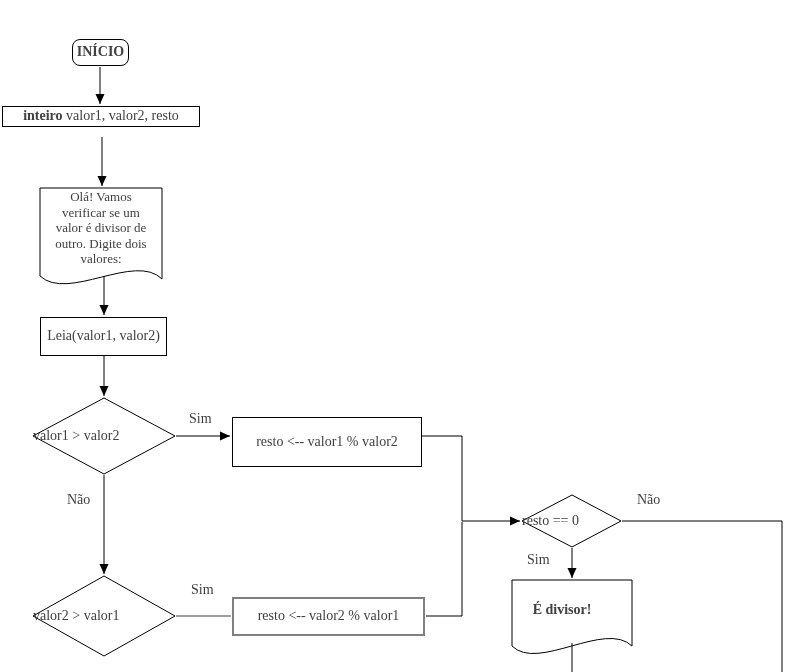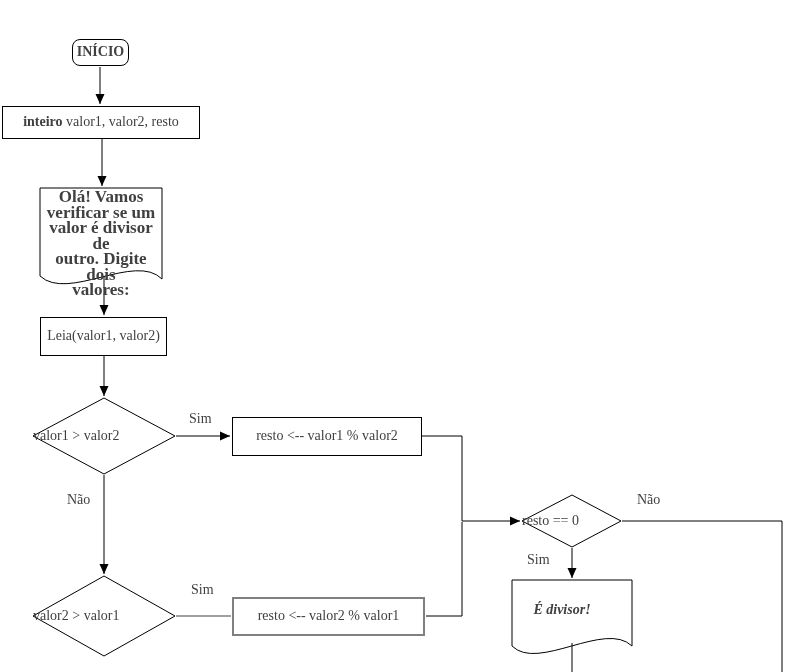--- a/index.html
+++ b/index.html
@@ -45,23 +45,22 @@
     position: absolute;
     font-weight: normal;
     white-space: nowrap;
   }
   .doc-text {
     position: absolute;
     text-align: center;
     white-space: pre-line;
   }
   #intro-doc-text {
-    font-size: 17px;
+    font-size: 13px;
     line-height: 15.5px;
-    font-weight: bold;
   }
   #result-doc-text {
     font-weight: bold;
   }
   #process2 {
     border: 2px solid #808080;
     text-align: right;
   }
 </style>
 </head>
@@ -95,58 +94,58 @@
     <path d="M 462,485 L 520,485" fill="none" stroke="#000000" stroke-width="1" marker-end="url(#arrow)"></path>
     <path d="M 572,512 L 572,542" fill="none" stroke="#000000" stroke-width="1" marker-end="url(#arrow)"></path>
     <path d="M 622,485 L 782,485 L 782,646" fill="none" stroke="#000000" stroke-width="1" marker-end="url(#arrow)"></path>
     <path d="M 572,607 L 572,660 L 758,660" fill="none" stroke="#000000" stroke-width="1" marker-end="url(#arrow)"></path>
   </svg>
 
   <div class="node terminal" id="start-node" style="left:72px; top:3px; width:57px; height:27px;">
     <span>INÍCIO</span>
   </div>
 
-  <div class="node" style="left:2px; top:70px; width:198px; height:33px;">
+  <div class="node" style="left:2px; top:70px; width:198px; height:21px;">
     <span><b>inteiro</b><span> valor1, valor2, resto</span></span>
   </div>
 
   <div class="doc-text" id="intro-doc-text" style="left:45px; top:153px; width:112px;">Olá! Vamos
 verificar se um
 valor é divisor de
 outro. Digite dois
 valores:</div>
 
   <div class="node" style="left:40px; top:281px; width:127px; height:39px;">
     <span>Leia(valor1, valor2)</span>
   </div>
 
   <div class="shape-label" style="left:33px; top:362px; width:142px; height:76px;">
     <span>valor1 &gt; valor2</span>
   </div>
   <div class="edge-label" style="left:189px; top:375px;">Sim</div>
   <div class="edge-label" style="left:67px; top:456px;">Não</div>
 
-  <div class="node" style="left:232px; top:381px; width:190px; height:39px;">
+  <div class="node" style="left:232px; top:381px; width:190px; height:50px;">
     <span>resto &lt;-- valor1 % valor2</span>
   </div>
 
   <div class="shape-label" style="left:33px; top:540px; width:142px; height:80px;">
     <span>valor2 &gt; valor1</span>
   </div>
   <div class="edge-label" style="left:191px; top:546px;">Sim</div>
 
   <div class="node" id="process2" style="left:232px; top:561px; width:193px; height:39px;">
     <span>resto &lt;-- valor2 % valor1</span>
   </div>
 
   <div class="shape-label" style="left:522px; top:459px; width:100px; height:52px;">
     <span>resto == 0</span>
   </div>
   <div class="edge-label" style="left:637px; top:456px;">Não</div>
   <div class="edge-label" style="left:527px; top:516px;">Sim</div>
 
-  <div class="doc-text" id="result-doc-text" style="left:512px; top:566px; width:100px;font-style:italic;">É divisor!</div>
+  <div class="doc-text" id="result-doc-text" style="left:512px; top:566px; width:100px;">É divisor!</div>
 
   <div class="node terminal" style="left:760px; top:648px; width:42px; height:23px; border-radius:6px;">
     <span>FIM</span>
   </div>
 
 </div>
 
 </body></html>

